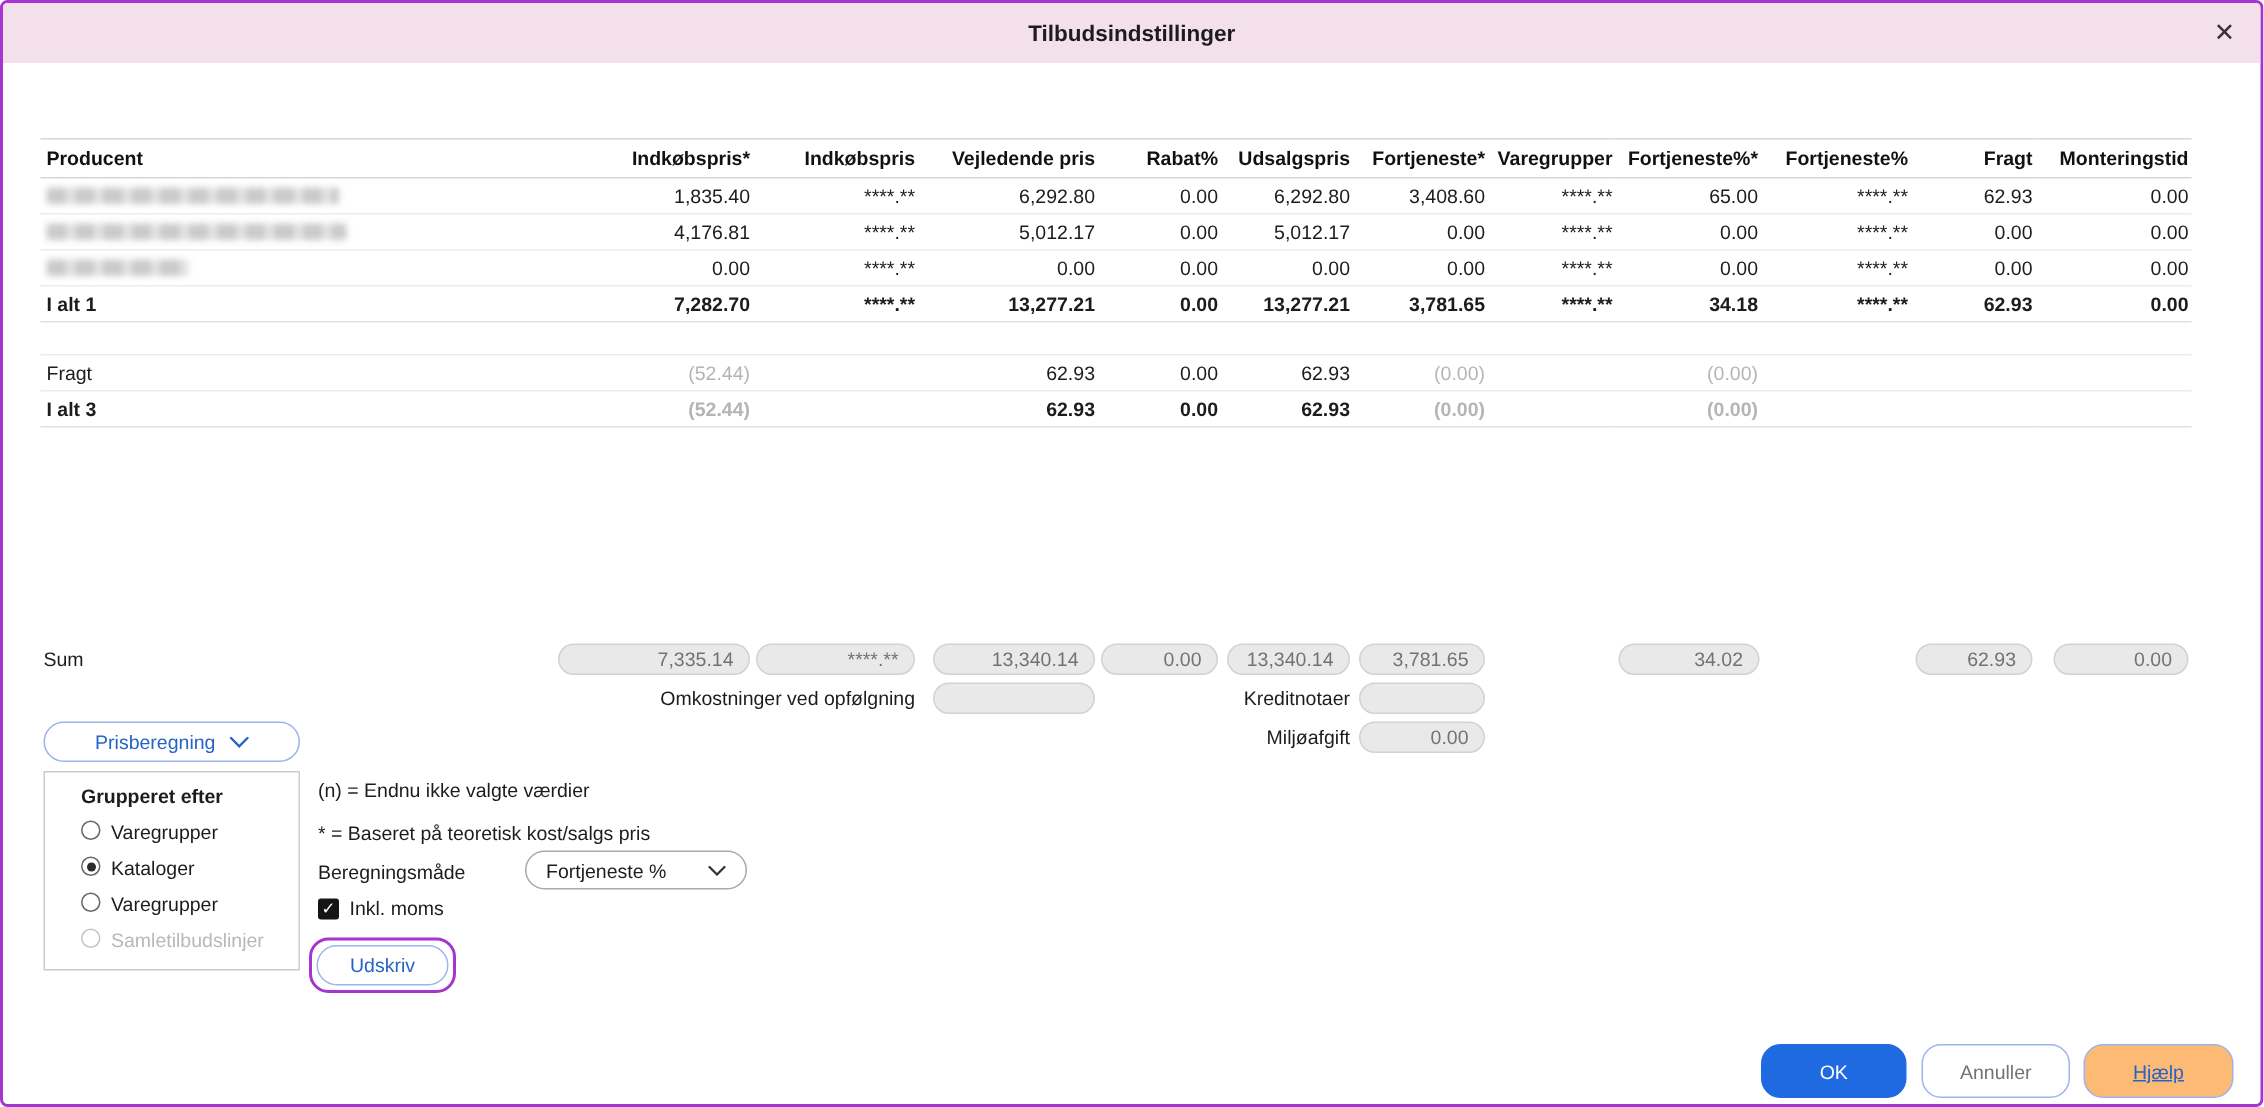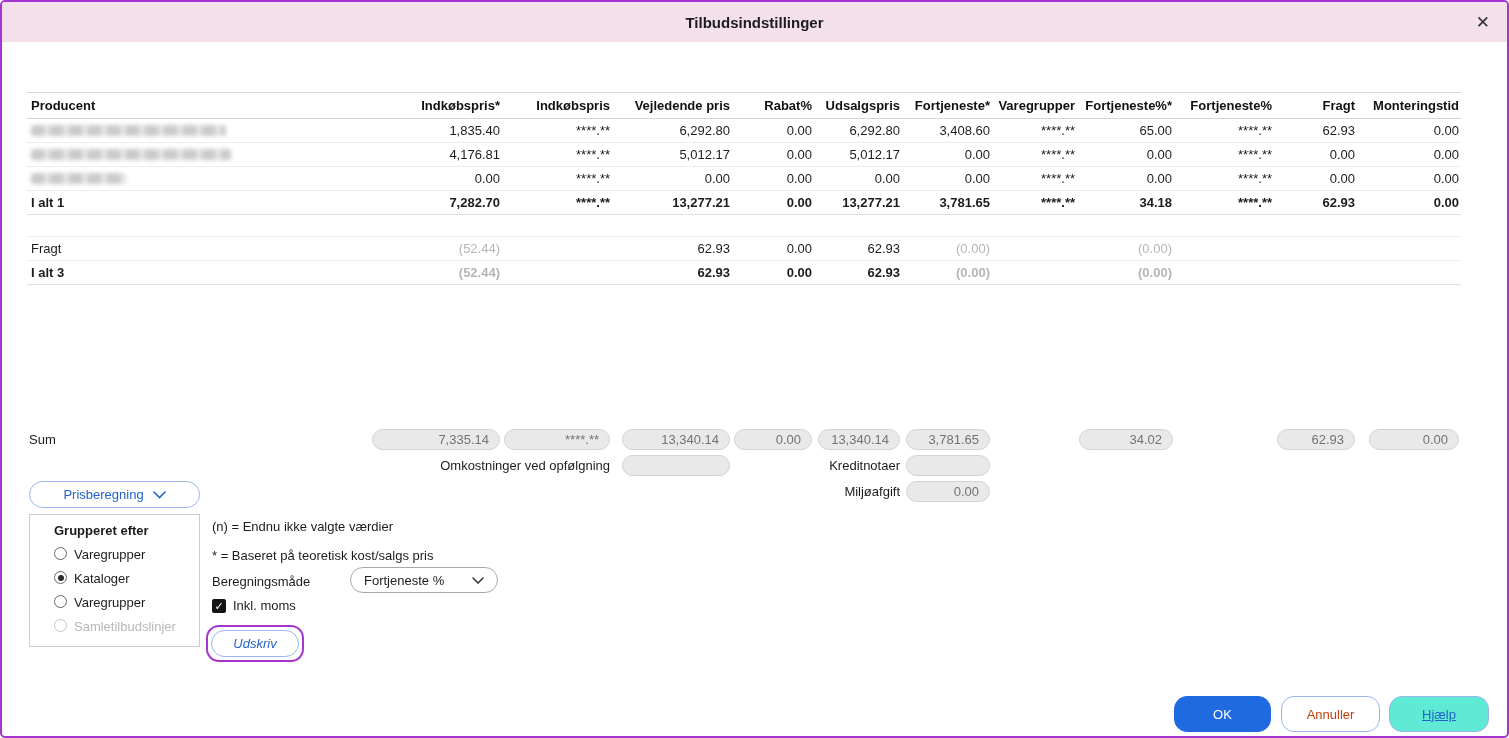--- a/index.html
+++ b/index.html
@@ -69,28 +69,28 @@
   .bm-label { position: absolute; left: 210px; top: 572px; font-size: 13px; }
   .bm-select { position: absolute; left: 348px; top: 565px; width: 148px; height: 26px;
                border: 1px solid #a9a9a9; border-radius: 13px; background: #fff;
                display: flex; align-items: center; justify-content: space-between;
                padding: 0 13px; font-size: 13px; cursor: pointer; }
   .moms-row { position: absolute; left: 210px; top: 596px; display: flex; align-items: center; gap: 7px; font-size: 13px; }
   .checkbox { width: 14px; height: 14px; background: #151515; border-radius: 2px; color: #fff;
               font-size: 11px; line-height: 14px; text-align: center; cursor: pointer; }
   .udskriv-annotation { position: absolute; left: 204px; top: 623px; border: 2.5px solid #a435cf;
                         border-radius: 13px; padding: 3px; }
-  .udskriv-btn { width: 88px; height: 27px; font-style: italic; }
+  .udskriv-btn { width: 88px; height: 27px; }
 
   
   .btn { position: absolute; top: 694px; height: 36px; border-radius: 13px; font-size: 13px;
          display: flex; align-items: center; justify-content: center; cursor: pointer; }
   .btn-ok { left: 1172px; width: 97px; background: #1f6ae0; color: #fff; border: 1px solid #1f6ae0; }
-  .btn-annuller { left: 1279px; width: 99px; background: #fff; color: #c2410c; border: 1px solid #9bb5ec; }
-  .btn-hjaelp { left: 1387px; width: 100px; background: #5eead4; color: #2563c9; border: 1px solid #9bb5ec; }
+  .btn-annuller { left: 1279px; width: 99px; background: #fff; color: #737373; border: 1px solid #9bb5ec; }
+  .btn-hjaelp { left: 1387px; width: 100px; background: #fdba74; color: #2563c9; border: 1px solid #9bb5ec; }
   .btn-hjaelp span { text-decoration: underline; }
 </style>
 </head>
 <body>
 
 <div class="dialog">
 
   <div class="titlebar">
     <div class="title">Tilbudsindstillinger</div>
     <div class="close">✕</div>

